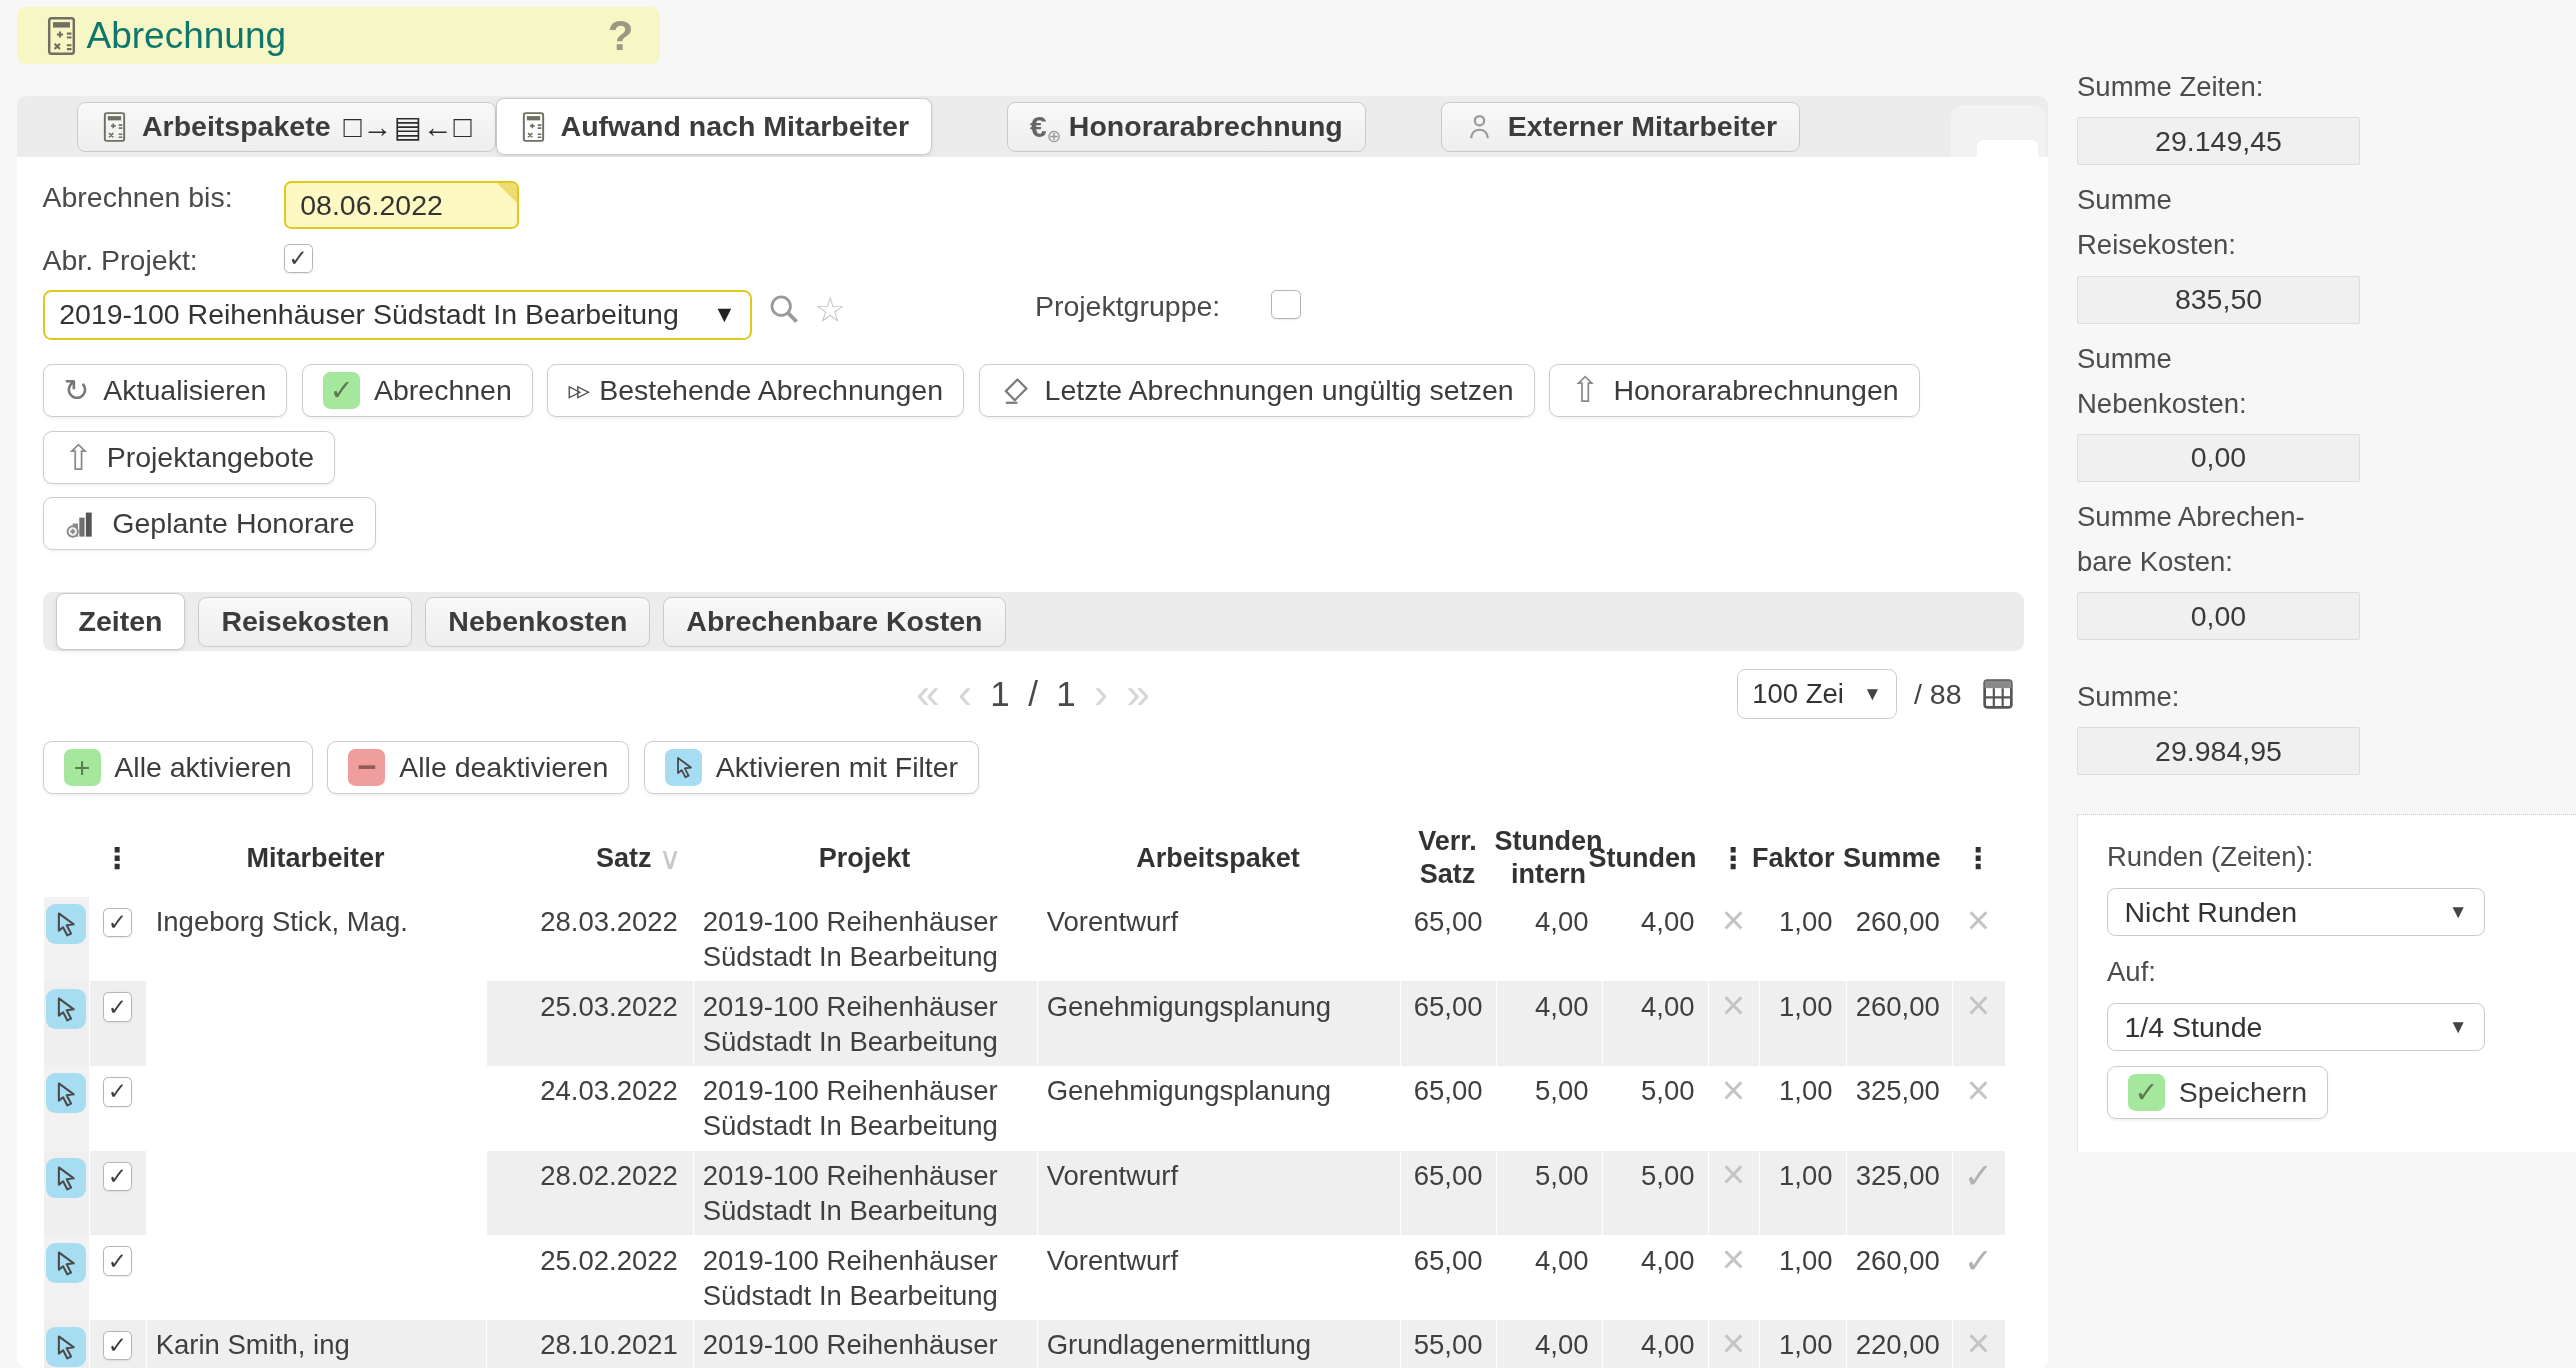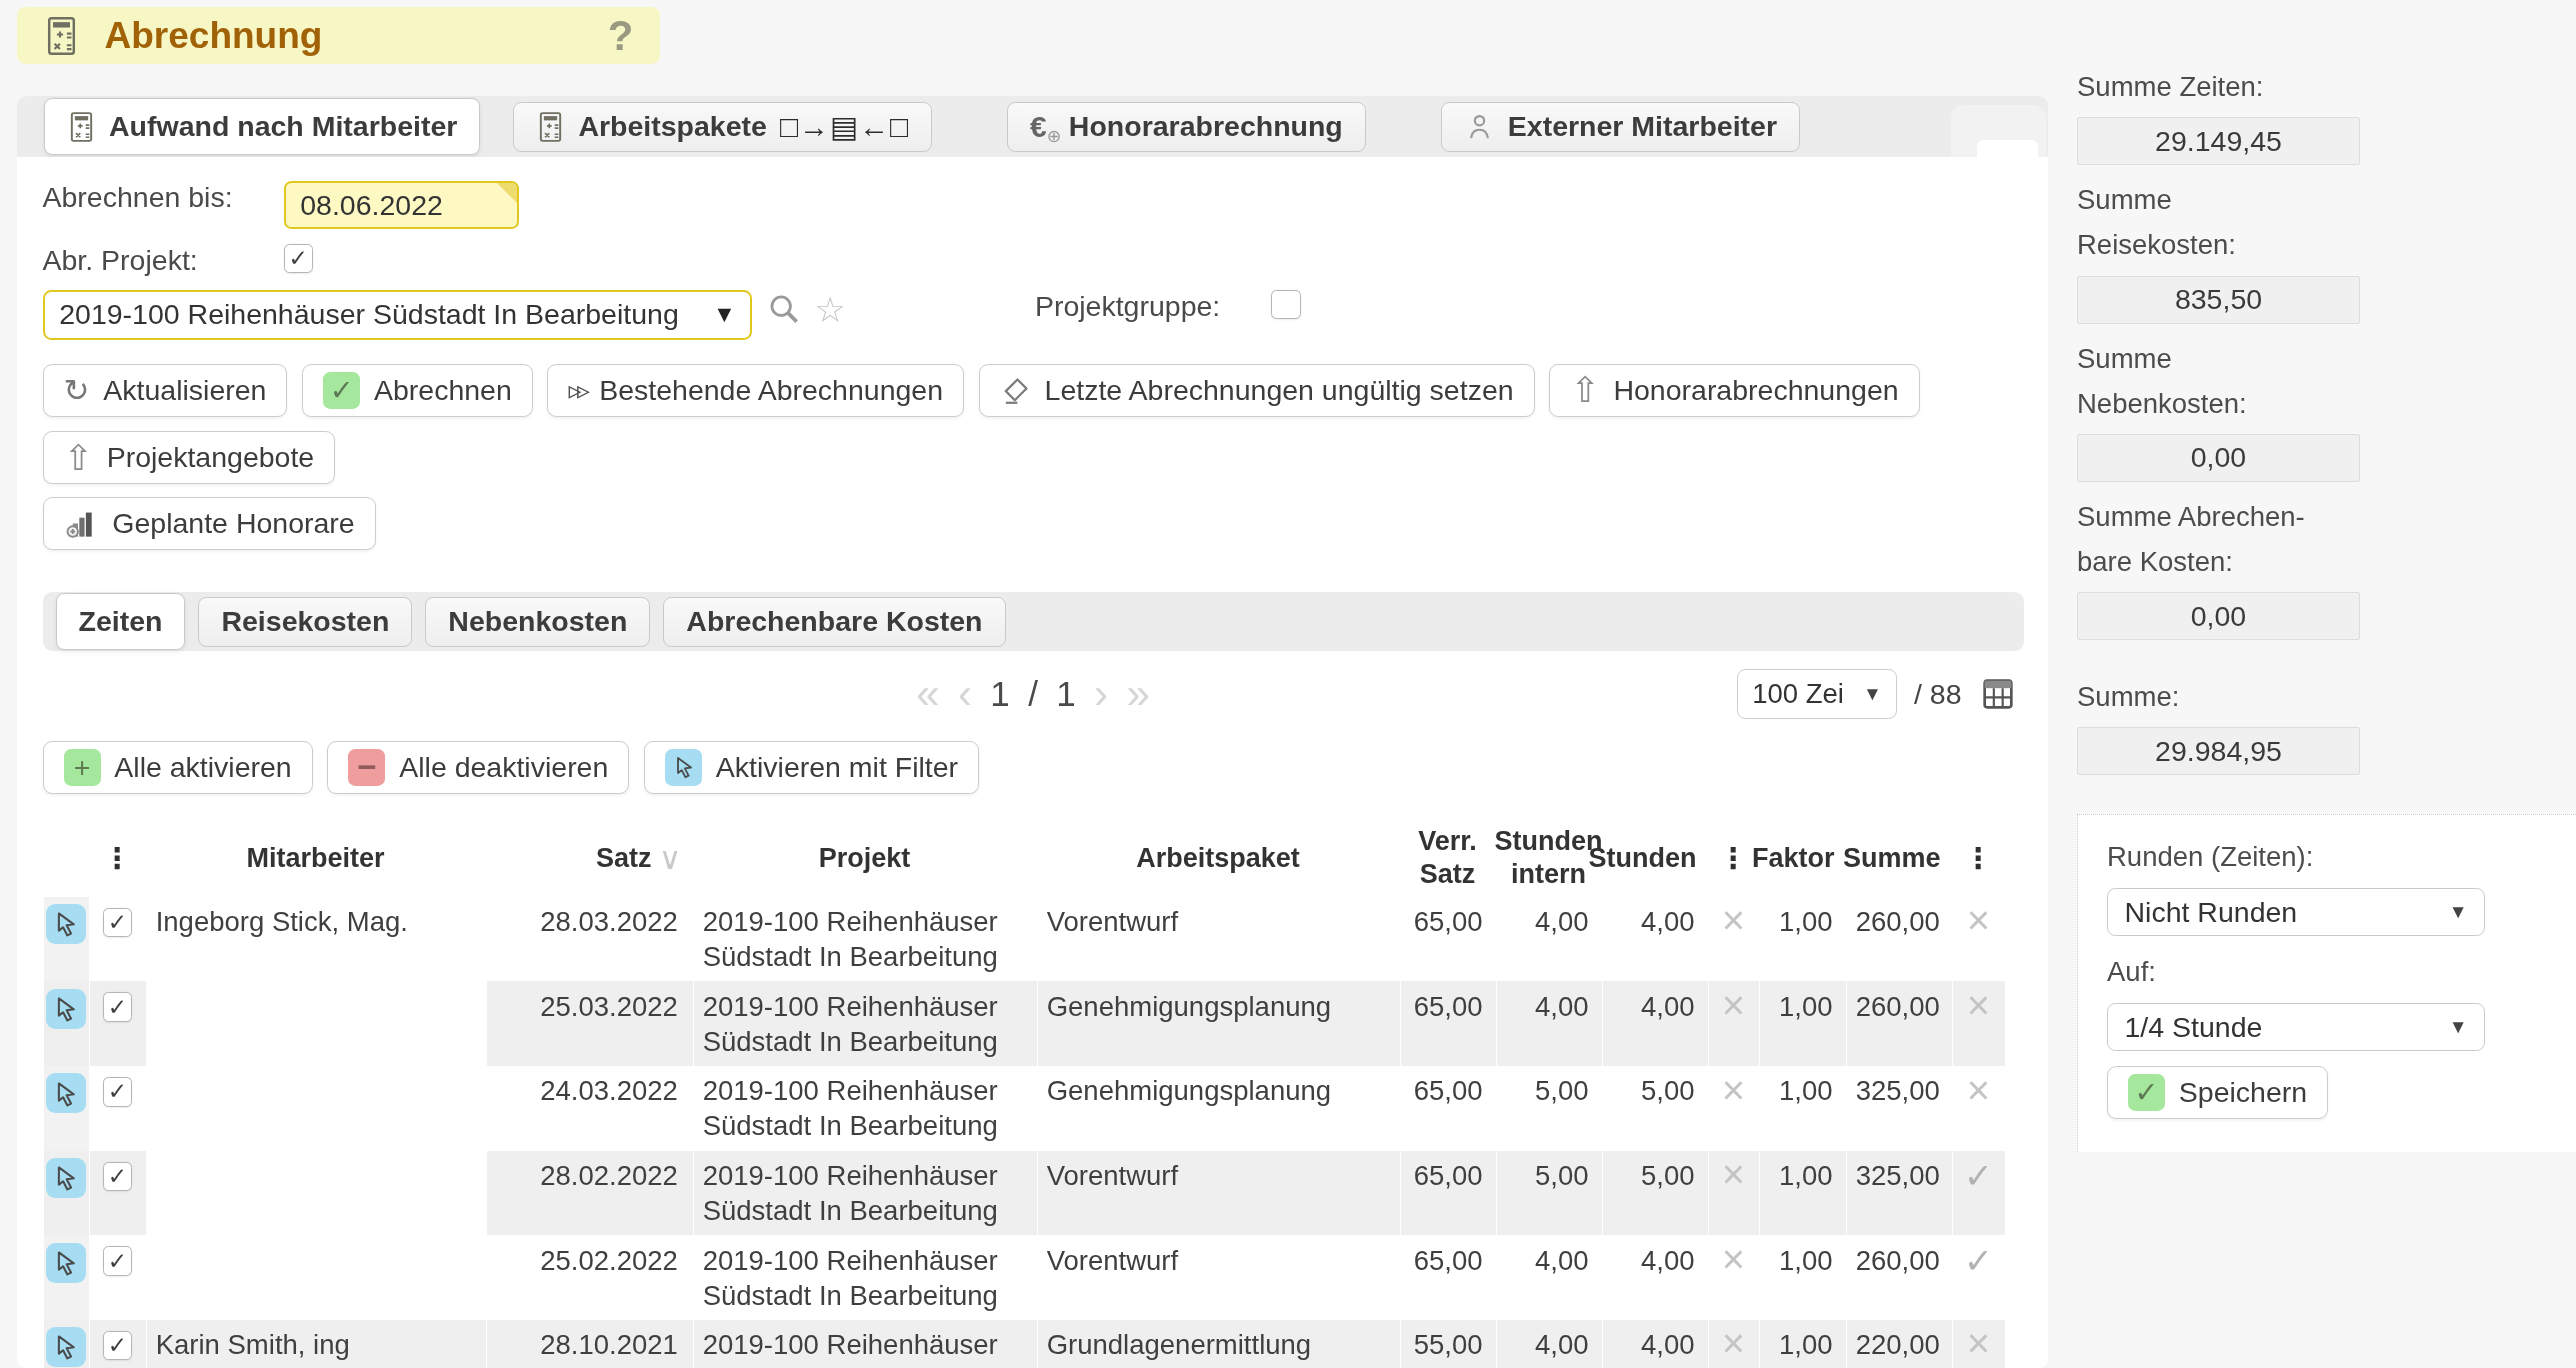--- a/index.html
+++ b/index.html
@@ -2,21 +2,21 @@
 <html style="font-size:14.7px"><head>
 <meta charset="utf-8">
 <style>
   html,body{margin:0;padding:0}
   body{font-family:"Liberation Sans","DejaVu Sans",sans-serif;background:#f7f7f7}
   .page{position:relative;width:2576px;height:1369px;overflow:hidden;background:#f7f7f7;color:#3a3a3a}
 
   
   .banner{position:absolute;left:16.5px;top:7.3px;width:643px;height:57px;background:#f7f7c5;border-radius:8.3px;
           display:flex;align-items:center;padding:0 26px;box-sizing:border-box}
-  .banner .ttl{margin-left:25px;font-size:37px;font-weight:700;color:#a16207}
+  .banner .ttl{margin-left:7px;font-size:37px;font-weight:400;color:#0f766e}
   .help-q{margin-left:auto;font-size:42px;font-weight:600;color:#9a9a82;cursor:pointer}
 
   
   .main{position:absolute;left:16.5px;top:96px;width:2031px;height:1272px}
   .tabstrip{position:relative;height:61px;background:#ececec;border-radius:9.2px 9.2px 0 0;
             display:flex;align-items:center;padding-left:27.5px}
   .tab{height:50px;display:inline-flex;align-items:center;gap:13px;padding:0 22px;white-space:nowrap;
        background:linear-gradient(#f9f9f9,#eeeeee);border:1.8px solid #c9c9c9;border-radius:8.3px;
        font-size:28.5px;font-weight:600;color:#3c3c3c;cursor:pointer;box-sizing:border-box}
   .tab.active{background:#fff;height:57px;box-shadow:0 1.8px 4.6px rgba(0,0,0,.08)}
@@ -123,40 +123,40 @@
           <path d="M9 12h4 M11 10v4 M15.5 11.5h3 M15.5 14h3 M7.5 18l3.5 3.5 M11 18l-3.5 3.5 M15.5 19h3 M15.5 21.5h3" stroke="#6f6f62" stroke-width="1.4" fill="none"></path>
         </svg>
       </span>
     <span class="ttl">Abrechnung</span>
     <span class="help-q">?</span>
   </div>
 
   <div class="main">
 
     <div class="tabstrip">
-      <div class="tab active">
-        <span class="calc-slot-s">
-            <svg width="29" height="32" viewBox="0 0 24 26">
-              <rect x="4" y="1.5" width="16" height="23" rx="1.5" fill="none" stroke="#6f6f62" stroke-width="1.6"></rect>
-              <rect x="6.5" y="4" width="11" height="3.5" fill="#6f6f62"></rect>
-              <path d="M9 12h4 M11 10v4 M15.5 11.5h3 M15.5 14h3 M7.5 18l3.5 3.5 M11 18l-3.5 3.5 M15.5 19h3 M15.5 21.5h3" stroke="#6f6f62" stroke-width="1.4" fill="none"></path>
-            </svg>
-          </span>
-        <span>Aufwand nach Mitarbeiter</span>
-      </div>
       <div class="tab gap-s">
         <span class="calc-slot-s">
             <svg width="29" height="32" viewBox="0 0 24 26">
               <rect x="4" y="1.5" width="16" height="23" rx="1.5" fill="none" stroke="#6f6f62" stroke-width="1.6"></rect>
               <rect x="6.5" y="4" width="11" height="3.5" fill="#6f6f62"></rect>
               <path d="M9 12h4 M11 10v4 M15.5 11.5h3 M15.5 14h3 M7.5 18l3.5 3.5 M11 18l-3.5 3.5 M15.5 19h3 M15.5 21.5h3" stroke="#6f6f62" stroke-width="1.4" fill="none"></path>
             </svg>
           </span>
         <span>Arbeitspakete</span>
         <span class="flowglyph">□→▤←□</span>
+      </div>
+      <div class="tab active">
+        <span class="calc-slot-s">
+            <svg width="29" height="32" viewBox="0 0 24 26">
+              <rect x="4" y="1.5" width="16" height="23" rx="1.5" fill="none" stroke="#6f6f62" stroke-width="1.6"></rect>
+              <rect x="6.5" y="4" width="11" height="3.5" fill="#6f6f62"></rect>
+              <path d="M9 12h4 M11 10v4 M15.5 11.5h3 M15.5 14h3 M7.5 18l3.5 3.5 M11 18l-3.5 3.5 M15.5 19h3 M15.5 21.5h3" stroke="#6f6f62" stroke-width="1.4" fill="none"></path>
+            </svg>
+          </span>
+        <span>Aufwand nach Mitarbeiter</span>
       </div>
       <div class="tab gap-l">
         <span class="euro-ic"><span>€</span><span class="sub">⊕</span></span>
         <span>Honorarabrechnung</span>
       </div>
       <div class="tab gap-l">
         <span>
             <svg width="31" height="33" viewBox="0 0 24 24">
               <circle cx="12" cy="7.5" r="3.6" fill="none" stroke="#9a9a9a" stroke-width="1.7"></circle>
               <path d="M5.5 21c.6-4.4 3-6.5 6.5-6.5s5.9 2.1 6.5 6.5" fill="none" stroke="#9a9a9a" stroke-width="1.7"></path>

